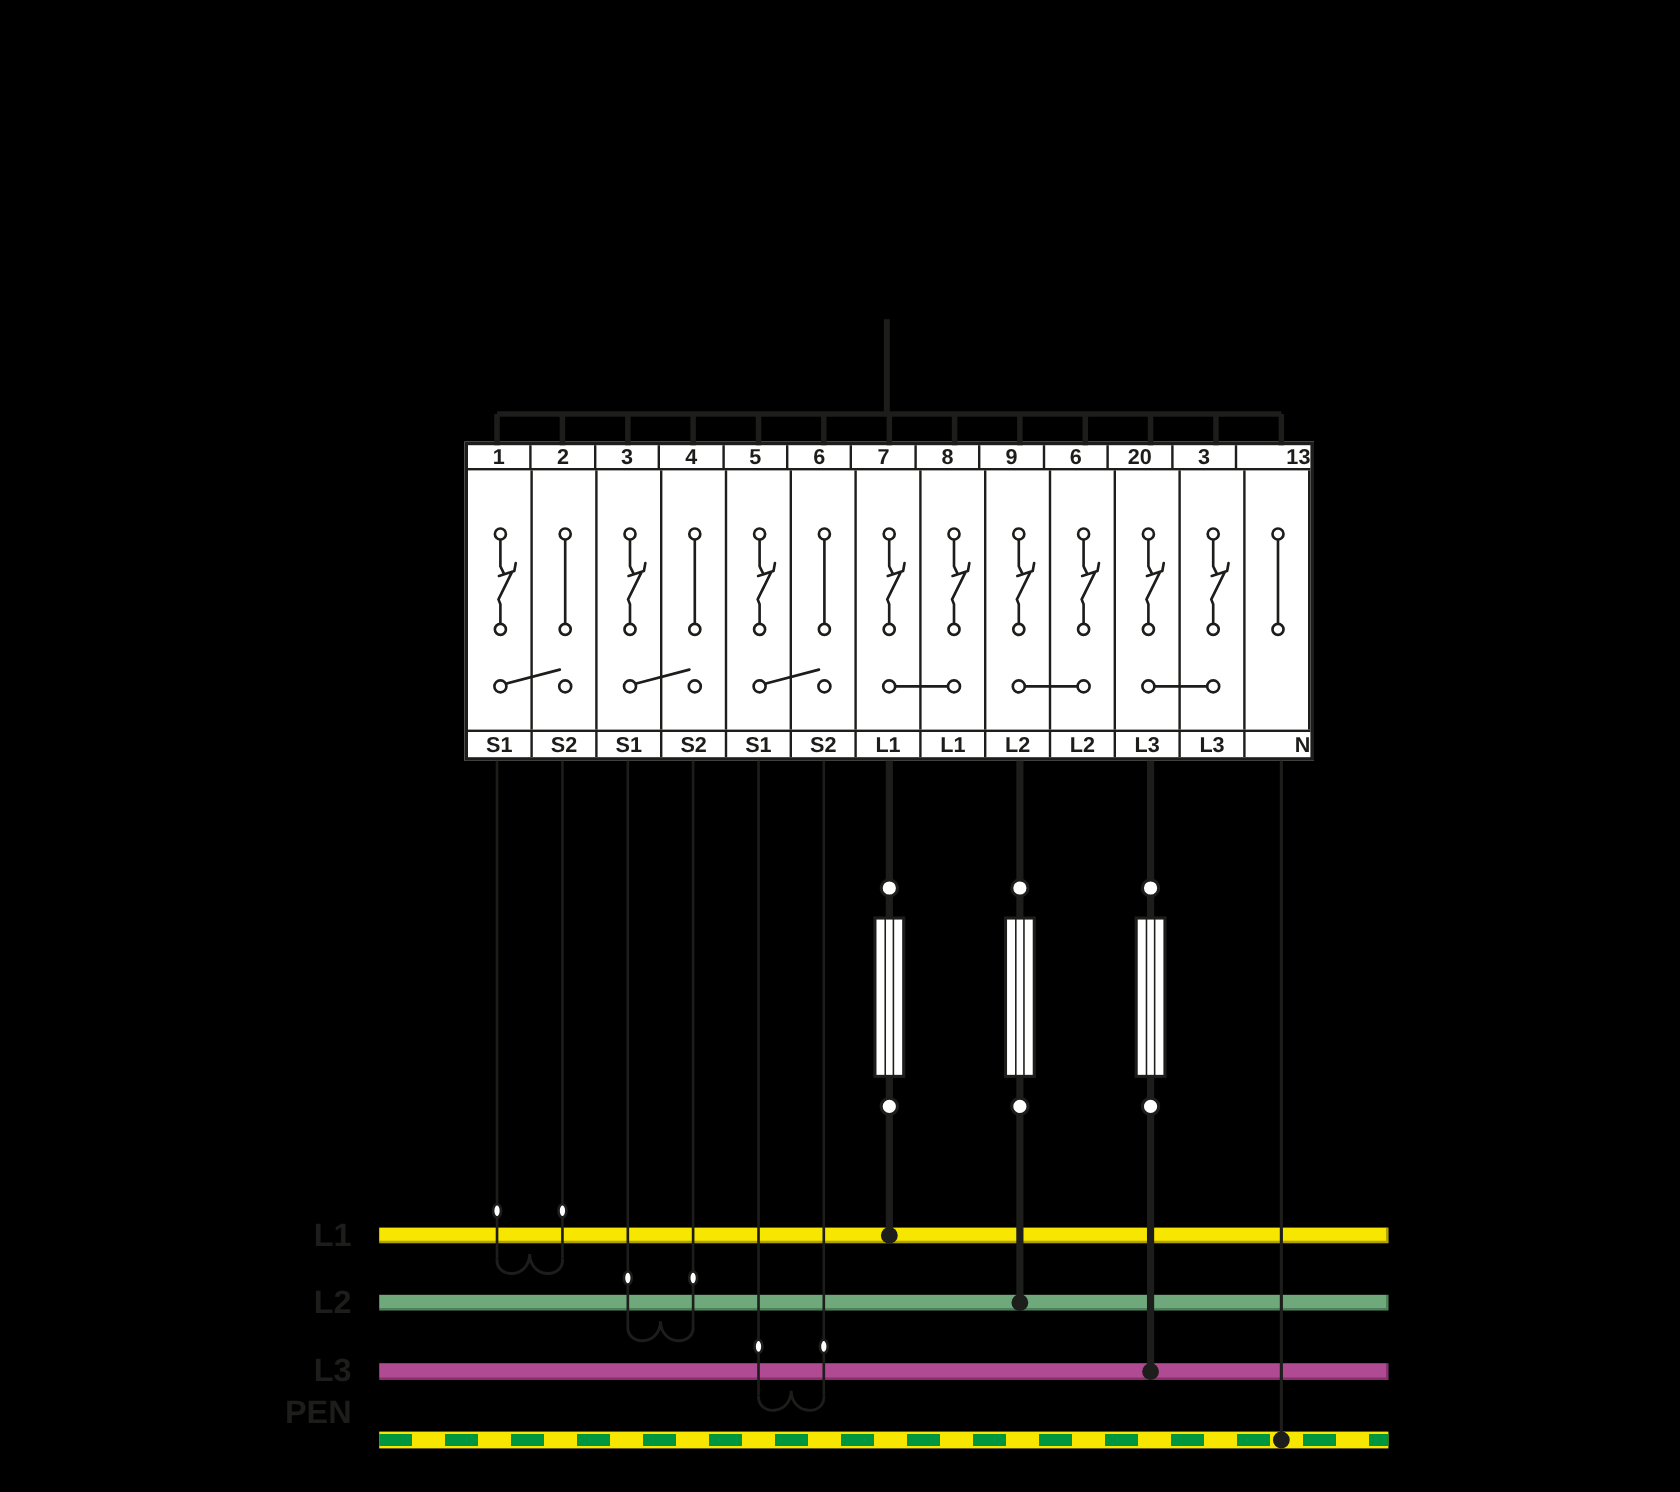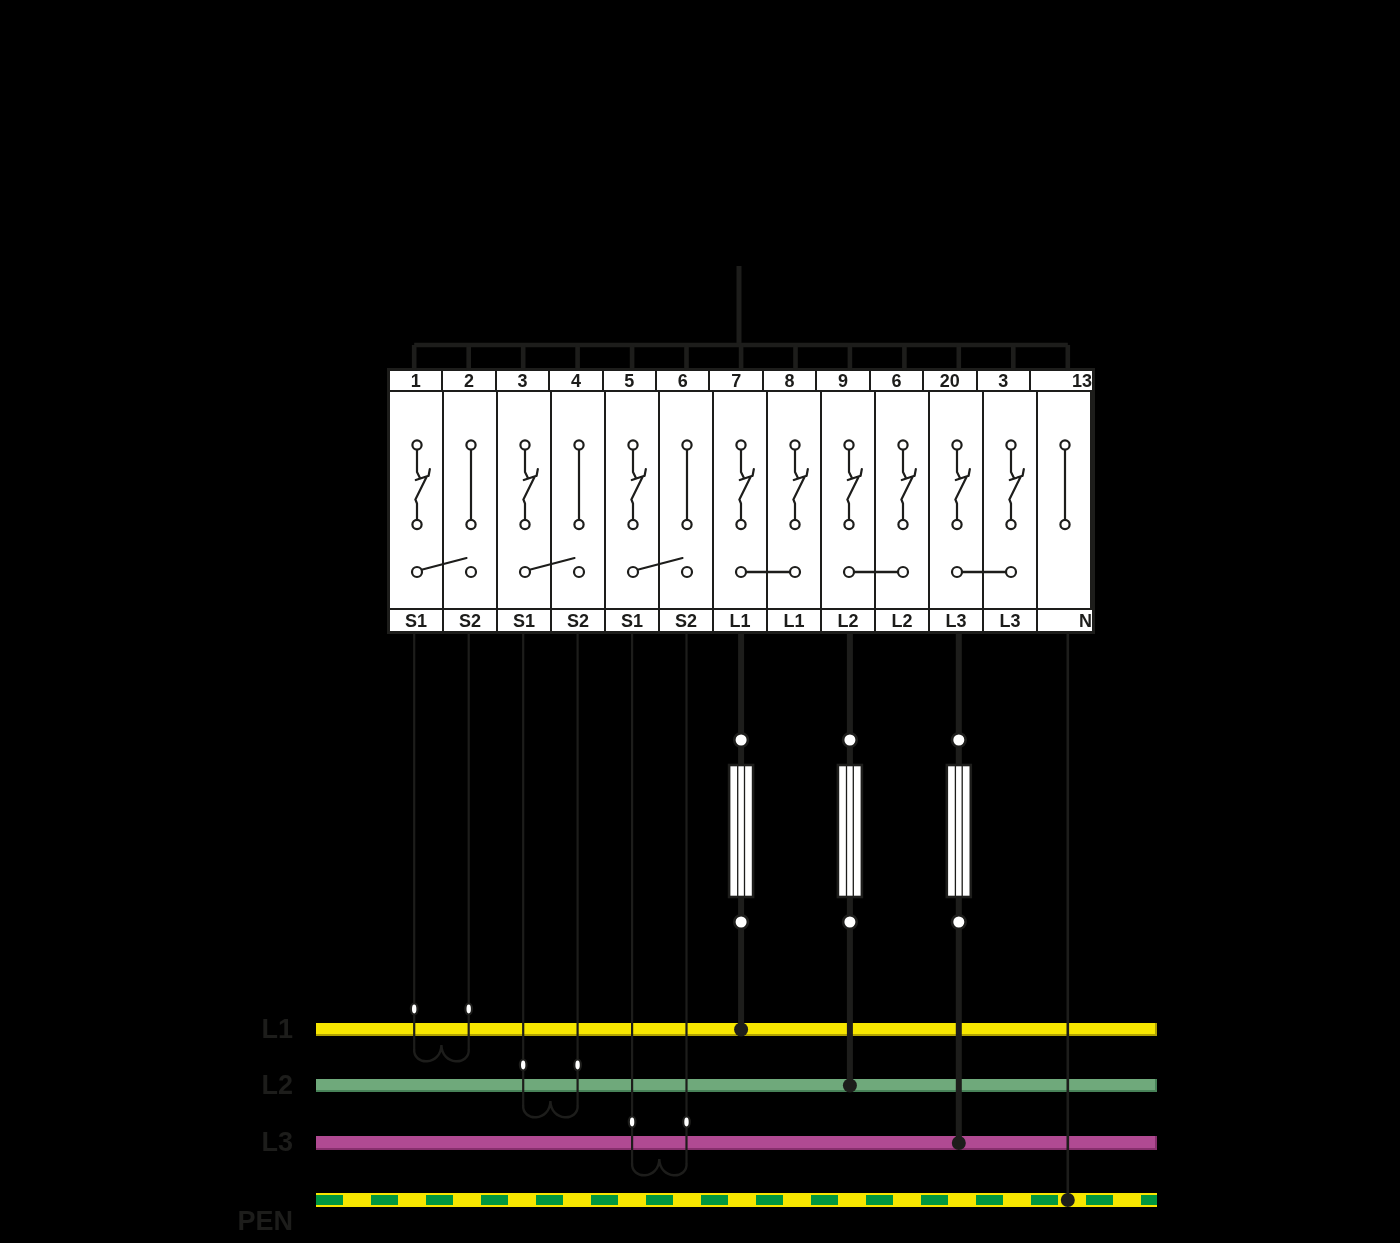--- a/index.html
+++ b/index.html
@@ -214,21 +214,21 @@
       <div class="tcell">L2</div>
       <div class="tcell">L3</div>
       <div class="tcell">L3</div>
       <div class="tcell">N</div>
     </div>
   </div>
 
   <div class="bus-label" style="top:1016px">L1</div>
   <div class="bus-label" style="top:1072px">L2</div>
   <div class="bus-label" style="top:1129px">L3</div>
-  <div class="bus-label" style="top:1208px">PEN</div>
+  <div class="bus-label" style="top:1164px">PEN</div>
 
   <div class="busbar" id="bar-l1" style="background: rgb(247, 230, 0);"></div>
   <div class="busbar" id="bar-l2" style="background: rgb(111, 169, 123);"></div>
   <div class="busbar" id="bar-l3" style="background: rgb(176, 74, 146);"></div>
   <div class="busbar" id="bar-pen">
     <div id="pen-stripes"></div>
   </div>
 
   <svg id="wires-svg" viewBox="0 0 1400 1243">
     <g fill="none" stroke="#1d1d1b" stroke-linecap="butt">

